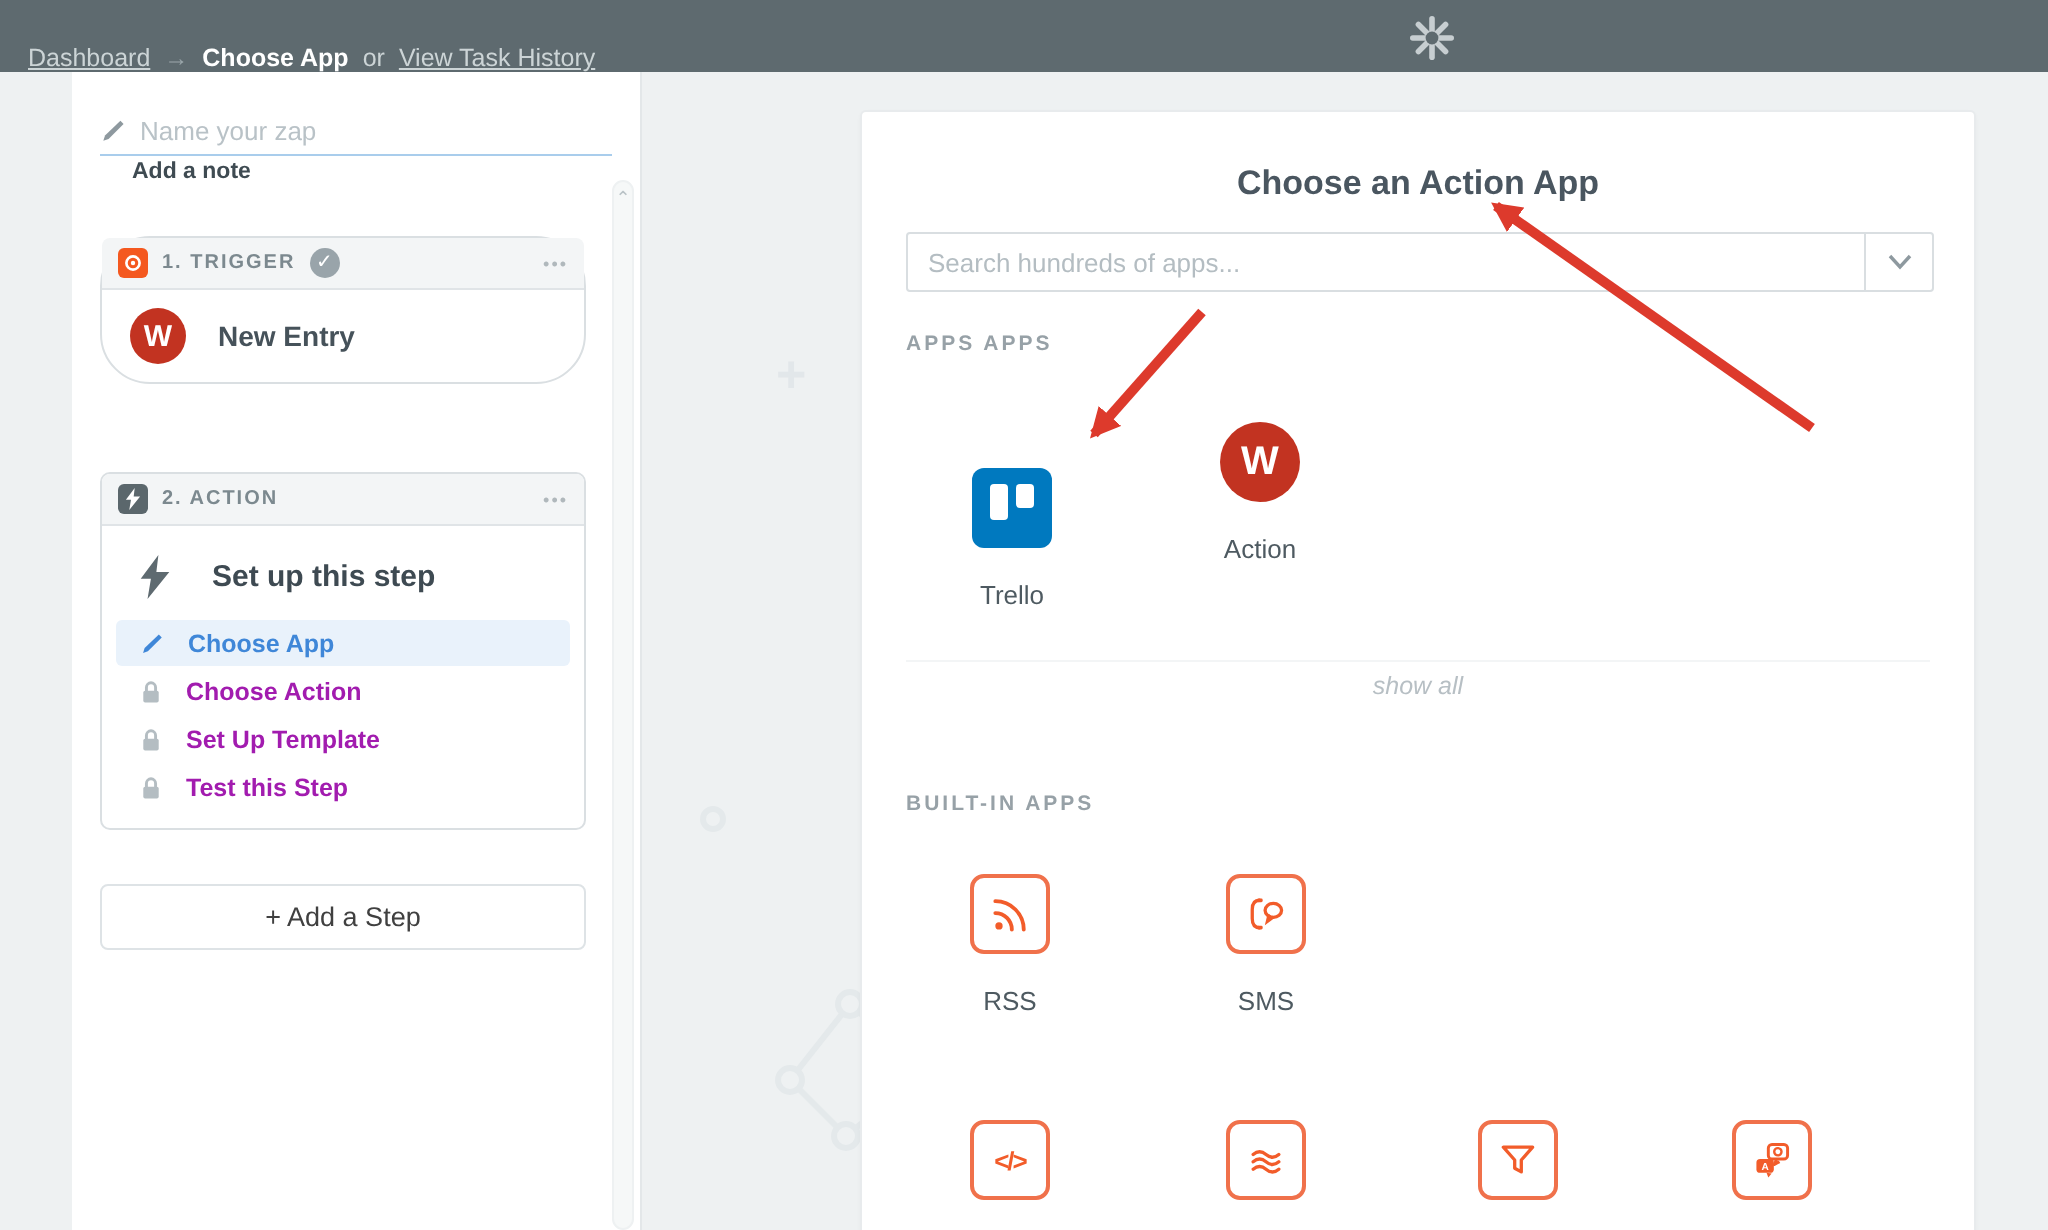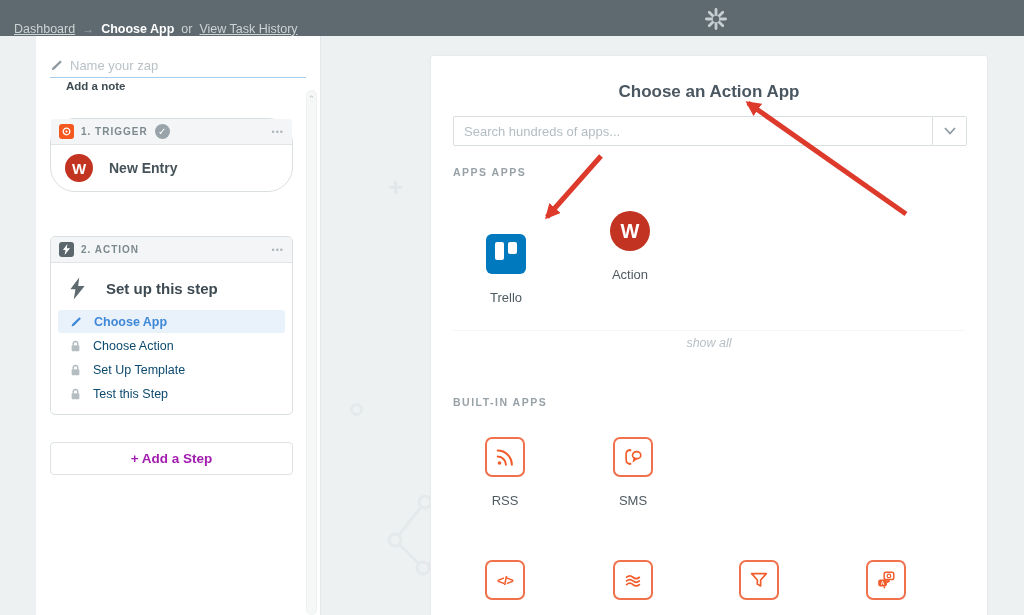--- a/index.html
+++ b/index.html
@@ -58,24 +58,24 @@
 
   .actcard { top:200px; height:179px; }
   .setup-row { display:flex; align-items:center; padding:14px 14px 10px 18px;text-align:right; }
   .setup-title { margin-left:20px; font-size:15px; font-weight:bold; color:#3e4a52; }
   .steplist { padding:0 7px; }
   .steprow { height:23px; display:flex; align-items:center; padding:0 12px; border-radius:3px;
              font-size:12.5px; margin-bottom:1px; cursor:pointer; }
   .steprow .slabel { margin-left:12px; }
   .steprow.active { background:#e9f2fb; }
   .steprow.active .slabel { color:#3f87d8; font-weight:bold; }
-  .steprow.locked .slabel { color:#0c4a6e; }
+  .steprow.locked .slabel { color:#a21caf;font-weight:bold; }
 
   .addstep { position:absolute; left:14px; top:406px; width:243px; height:33px; background:#fff;
-             border:1px solid #dee3e6; border-radius:4px; font-size:13.5px; font-weight:bold; color:#a21caf;
+             border:1px solid #dee3e6; border-radius:4px; font-size:13.5px; font-weight:normal; color:#404040;
              text-align:center; line-height:31px; cursor:pointer; }
 
   
   .panel { position:absolute; left:430px; top:55px; width:558px; height:600px; background:#ffffff;
            border:1px solid #e8ebed; border-radius:3px; box-shadow:0 1px 2px rgba(0,0,0,0.03); z-index:5; }
   .panel-title { position:absolute; top:26px; left:0; width:100%; text-align:center; font-size:17px;
                  font-weight:bold; color:#4a5660; }
   .searchwrap { position:absolute; left:22px; top:60px; width:514px; height:30px; display:flex; }
   .searchwrap input { flex:1; height:30px; border:1px solid #d9dee1; border-radius:2px 0 0 2px; padding:0 10px;
                       font-size:13px; color:#45525a; outline:none; font-family:"Liberation Sans",sans-serif; }

